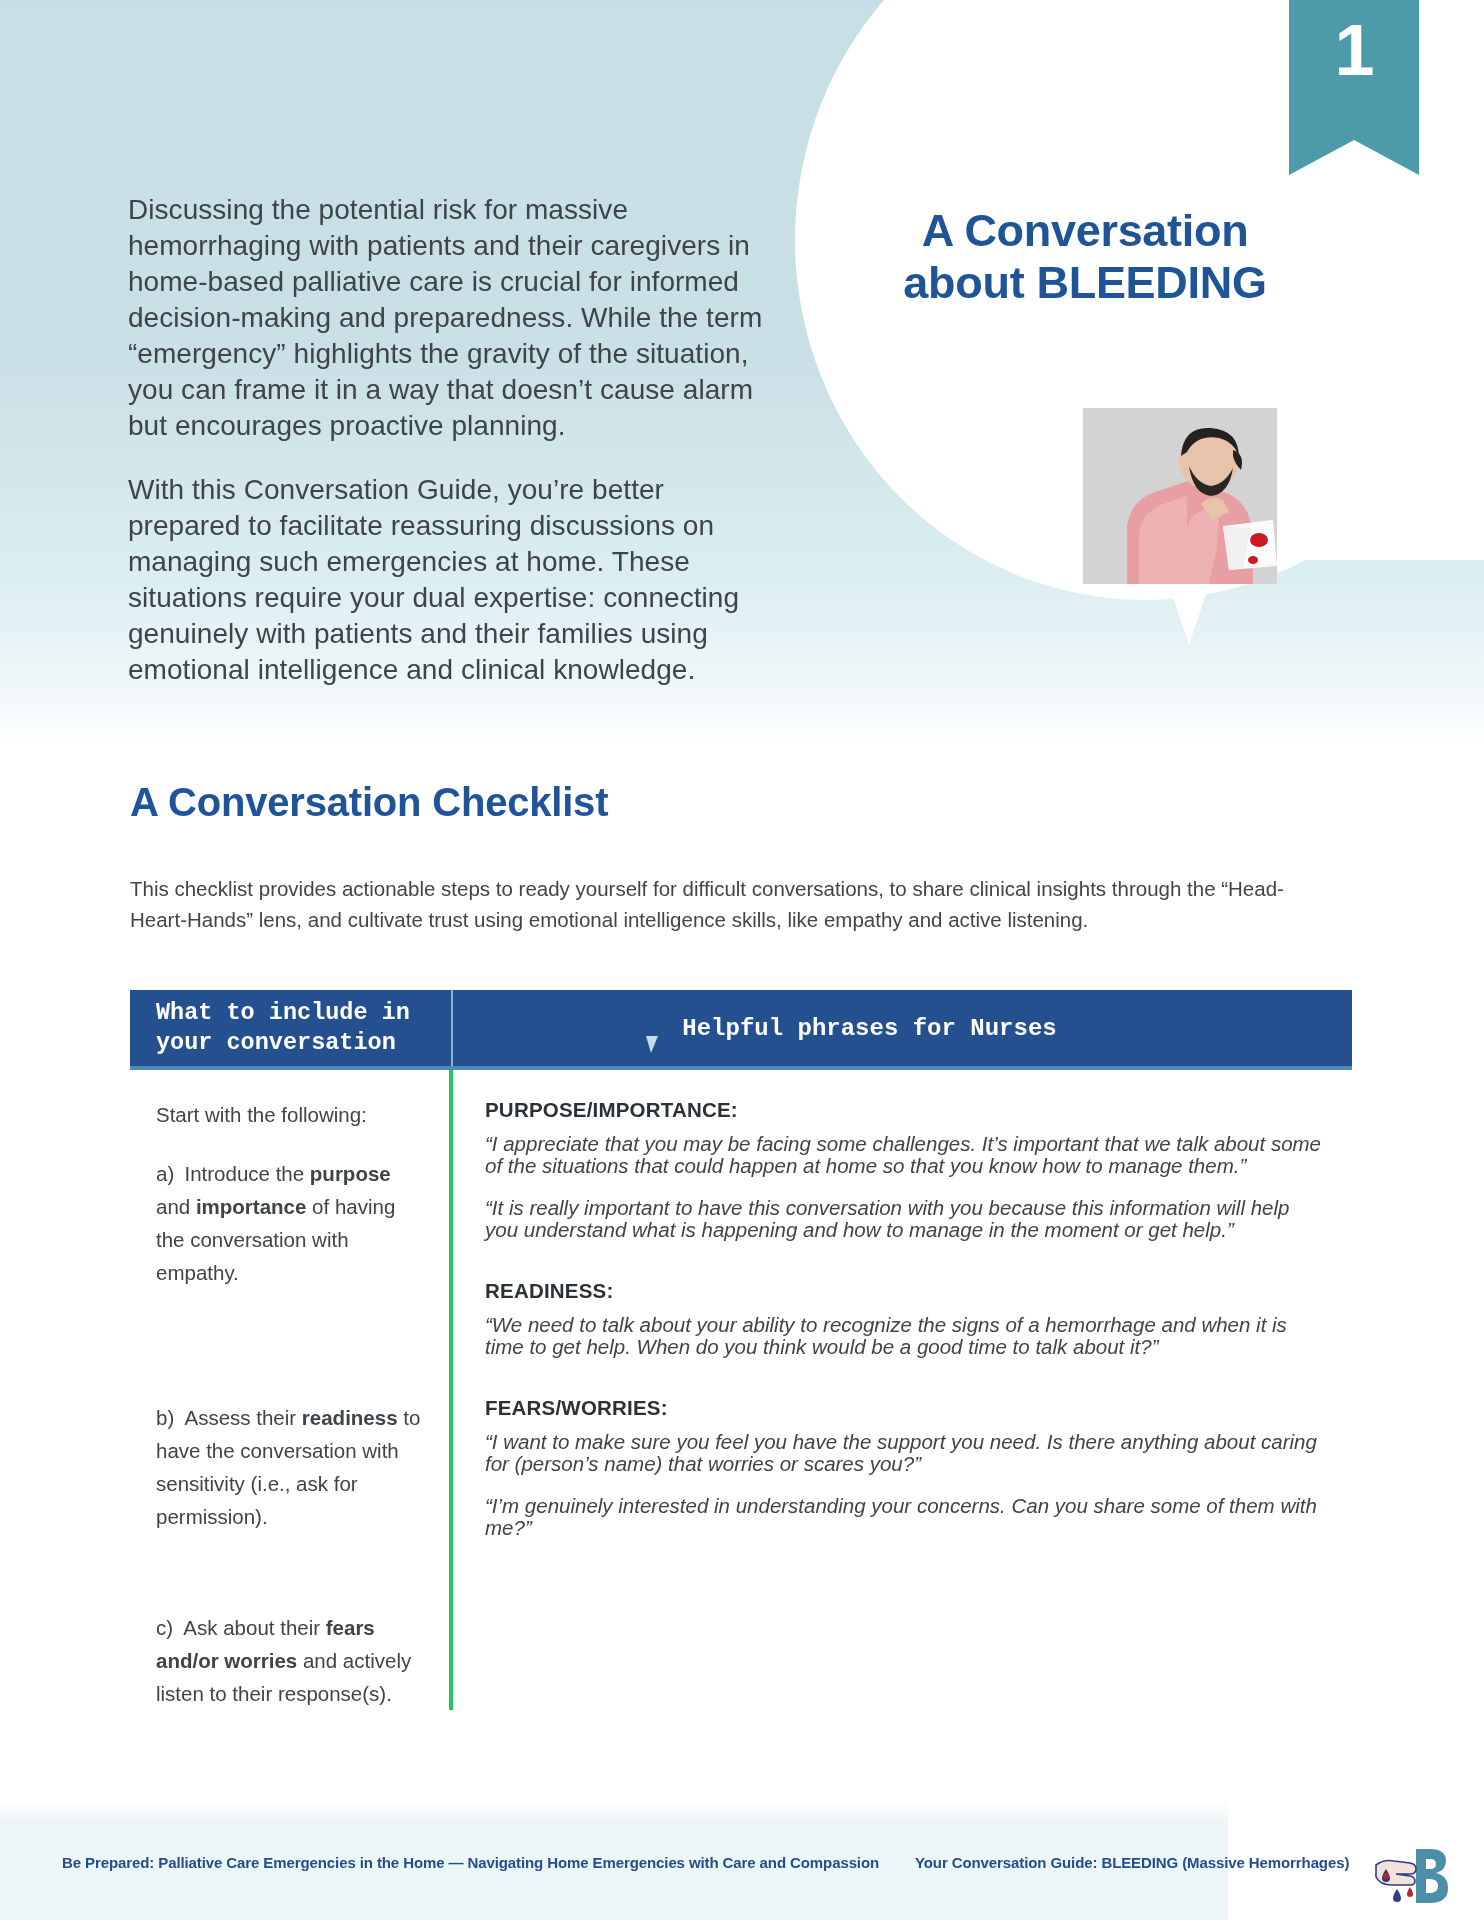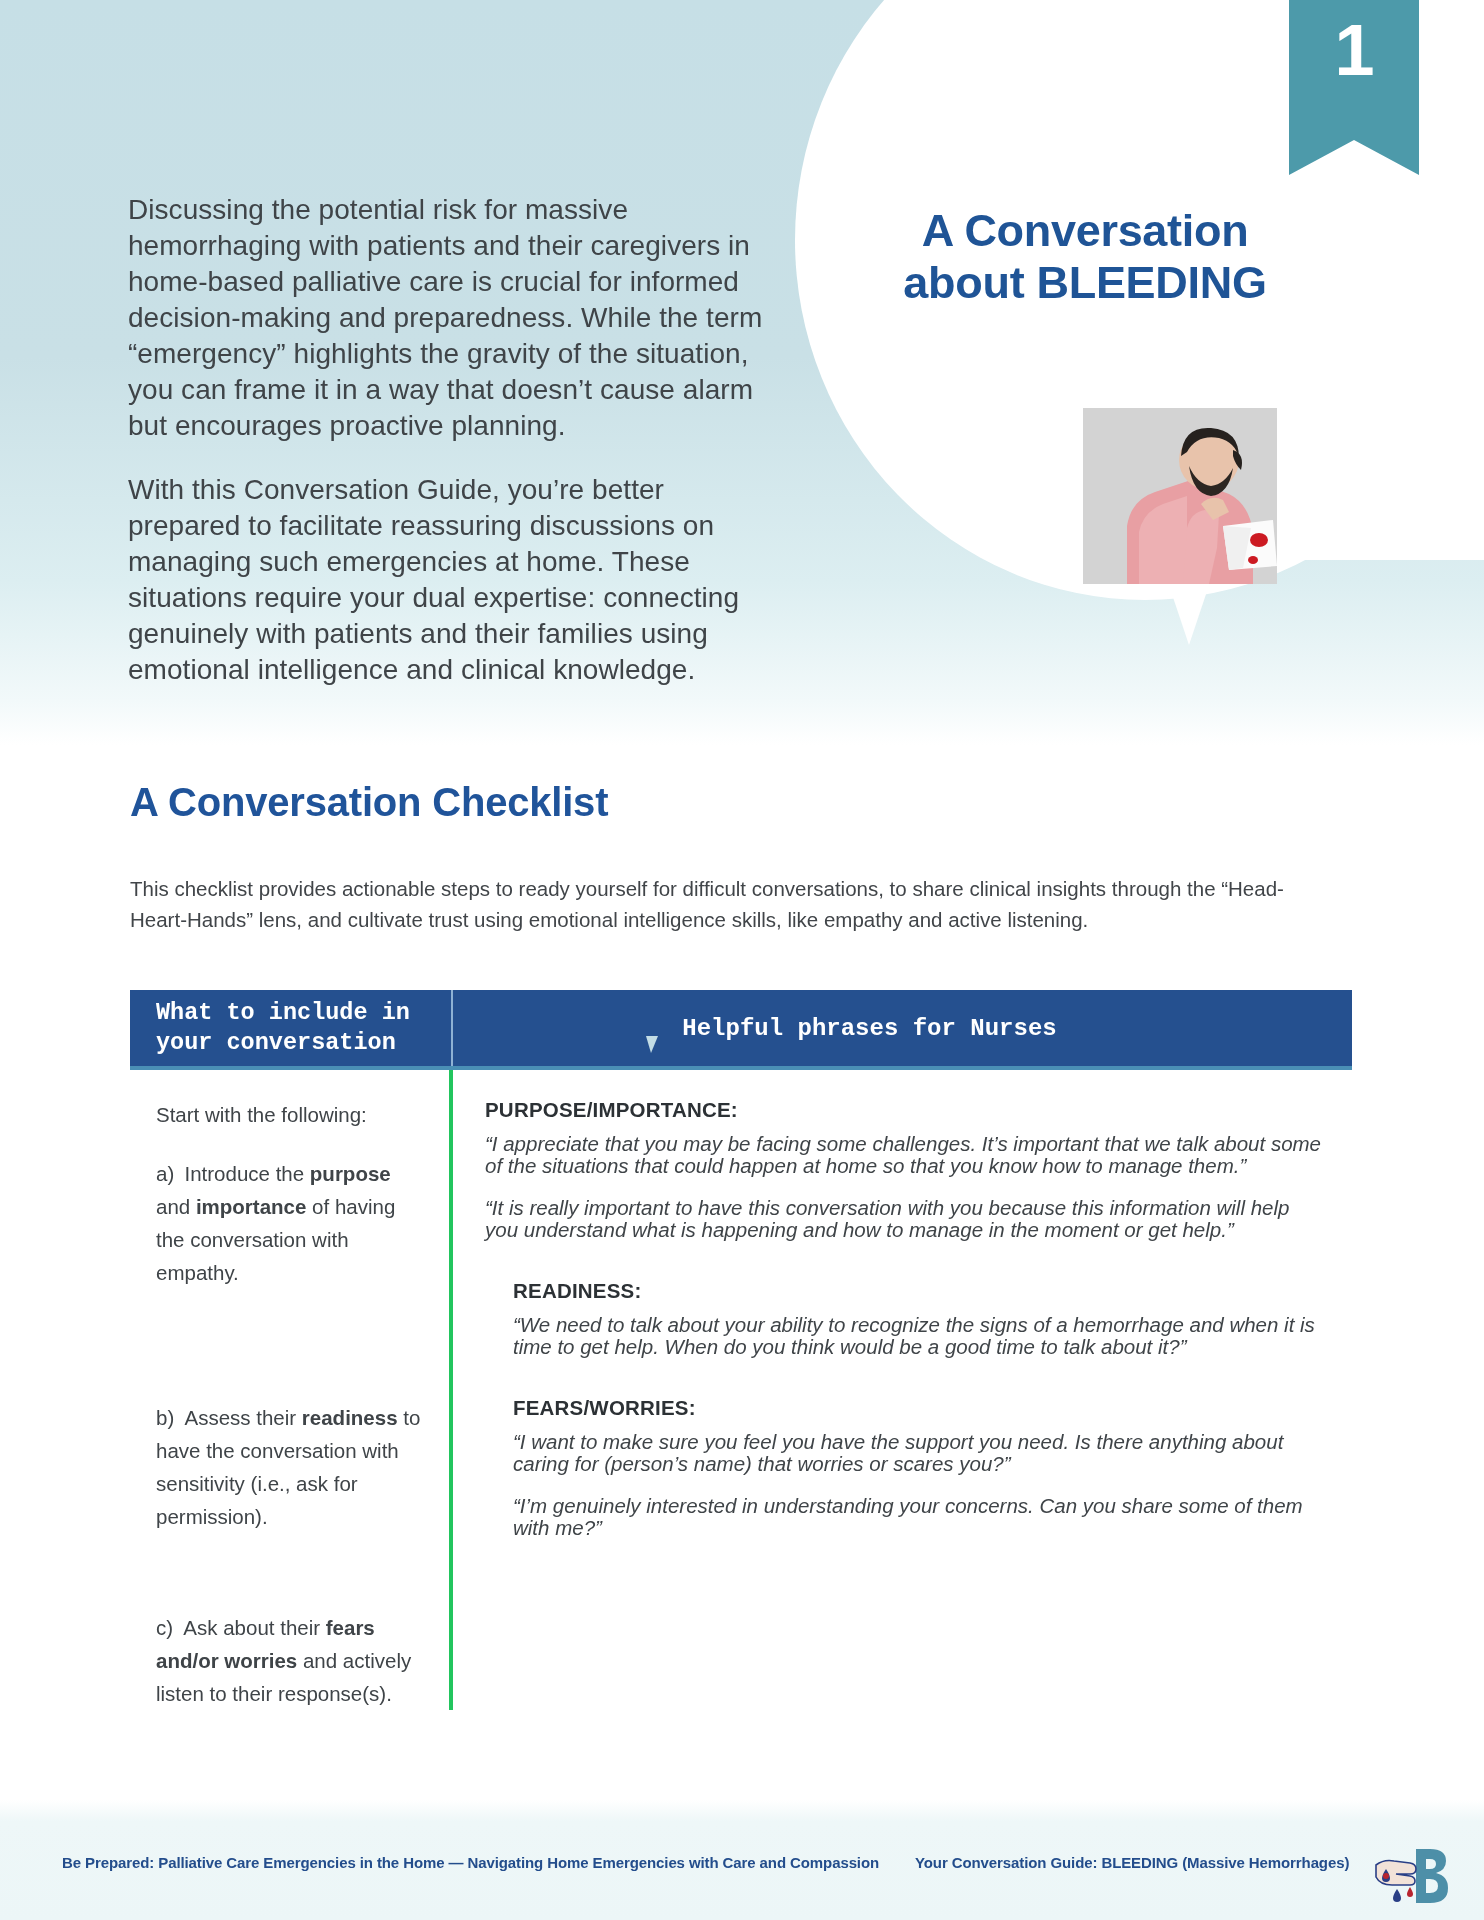--- a/index.html
+++ b/index.html
@@ -235,42 +235,42 @@
     font-size: 20.5px;
     line-height: 33px;
   }
   .lcell b { font-weight: bold; }
 
   .lgap-1 { height: 112px; }
   .lgap-2 { height: 78px; }
 
   .lcell-title { margin-bottom: 26px; }
 
-  .rgroup + .rgroup { margin-top: 38px; margin-left: 28px; }
+  .rgroup + .rgroup { margin-top: 38px; }
   .rhead {
     color: #2c3135;
     font-size: 20.5px;
     font-weight: bold;
     letter-spacing: 0.2px;
     margin-bottom: 11px;
   }
   .rquote {
     color: #3f4448;
     font-size: 20.5px;
     font-style: italic;
     line-height: 22px;
   }
   .rquote + .rquote { margin-top: 20px; }
 
   
   .footer {
     position: absolute;
     left: 0;
     bottom: 0;
-    width: 1484px;
+    width: 1228px;
     height: 120px;
     background: linear-gradient(to bottom, #ffffff 0%, #eef7f8 18%, #ecf6f7 100%);
   }
   .footer-inner {
     position: absolute;
     left: 0; top: 0;
     width: 1484px; height: 120px;
   }
   .f-left {
     position: absolute;

